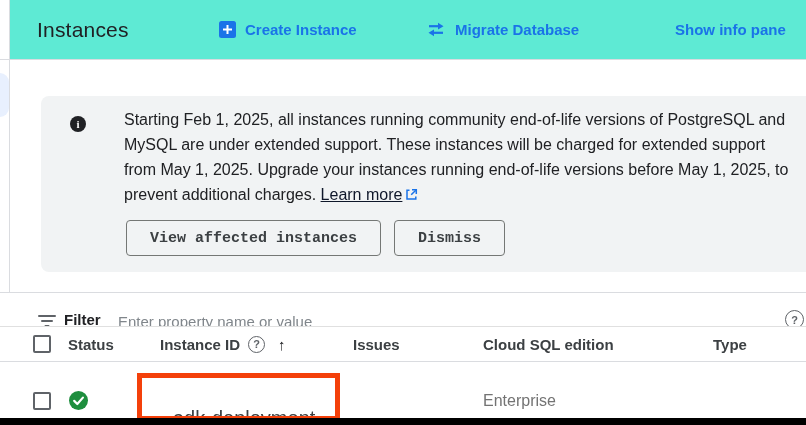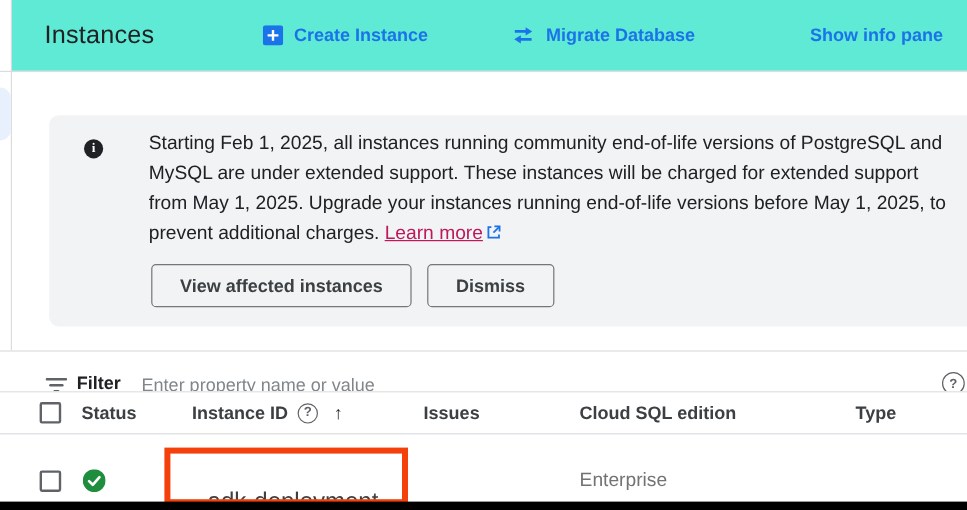--- a/index.html
+++ b/index.html
@@ -16,25 +16,25 @@
   .page-title{font-size:21px;color:#202124;letter-spacing:.2px;}
   .tb-action{font-size:15px;font-weight:700;color:#1a73e8;cursor:pointer;}
   .tb-label{font-size:15px;font-weight:700;color:#1a73e8;}
   .divider{position:absolute;left:0;top:59px;width:100%;height:1px;background:#dadce0;}
   
   .notice{position:absolute;left:41px;top:96px;right:-24px;height:176px;background:#f1f3f4;border-radius:8px;}
   .info-icon{position:absolute;left:29px;top:20px;width:16px;height:16px;border-radius:50%;background:#202124;
     color:#fff;font-size:11px;font-weight:700;display:flex;align-items:center;justify-content:center;font-family:"Liberation Serif",serif;}
   .notice-text{position:absolute;left:83px;top:11px;font-size:16px;line-height:25px;color:#202124;white-space:nowrap;}
   .notice-line{white-space:nowrap;}
-  .learn-more{color:#be185d;text-decoration:underline;cursor:pointer;}
+  .learn-more{color:#0f172a;text-decoration:underline;cursor:pointer;}
   .ext-icon{display:inline-block;vertical-align:-1px;margin-left:3px;}
   .notice-buttons{position:absolute;left:85px;top:124px;display:flex;gap:13px;}
   .btn{height:36px;padding:0 23px;display:flex;align-items:center;background:transparent;border:1px solid #747775;
-    border-radius:4px;font-size:15px;font-weight:700;color:#3c4043;font-family:Liberation Sans, sans-serif;cursor:pointer;white-space:nowrap;}
+    border-radius:4px;font-size:15px;font-weight:700;color:#3c4043;font-family:Liberation Mono, monospace;cursor:pointer;white-space:nowrap;}
   
   .filter-bar{position:absolute;left:0;top:292px;width:100%;height:55px;border-top:1px solid #dadce0;background:#fff;}
   .filter-icon{position:absolute;left:38px;top:22px;}
   .filter-label{position:absolute;left:64px;top:18px;font-size:15px;font-weight:700;color:#202124;cursor:pointer;}
   .filter-input{position:absolute;left:116px;top:12px;width:600px;height:30px;border:none;outline:none;
     font-size:15px;color:#4d7c0f;font-family:"Liberation Sans",sans-serif;background:transparent;}
   .filter-input::placeholder{color:#80868b;}
   .help-circle{width:17px;height:17px;border:1.5px solid #5f6368;border-radius:50%;color:#5f6368;
     font-size:11px;font-weight:700;display:flex;align-items:center;justify-content:center;box-sizing:border-box;cursor:pointer;}
   .filter-help{position:absolute;left:785px;top:17px;width:19px;height:19px;}

